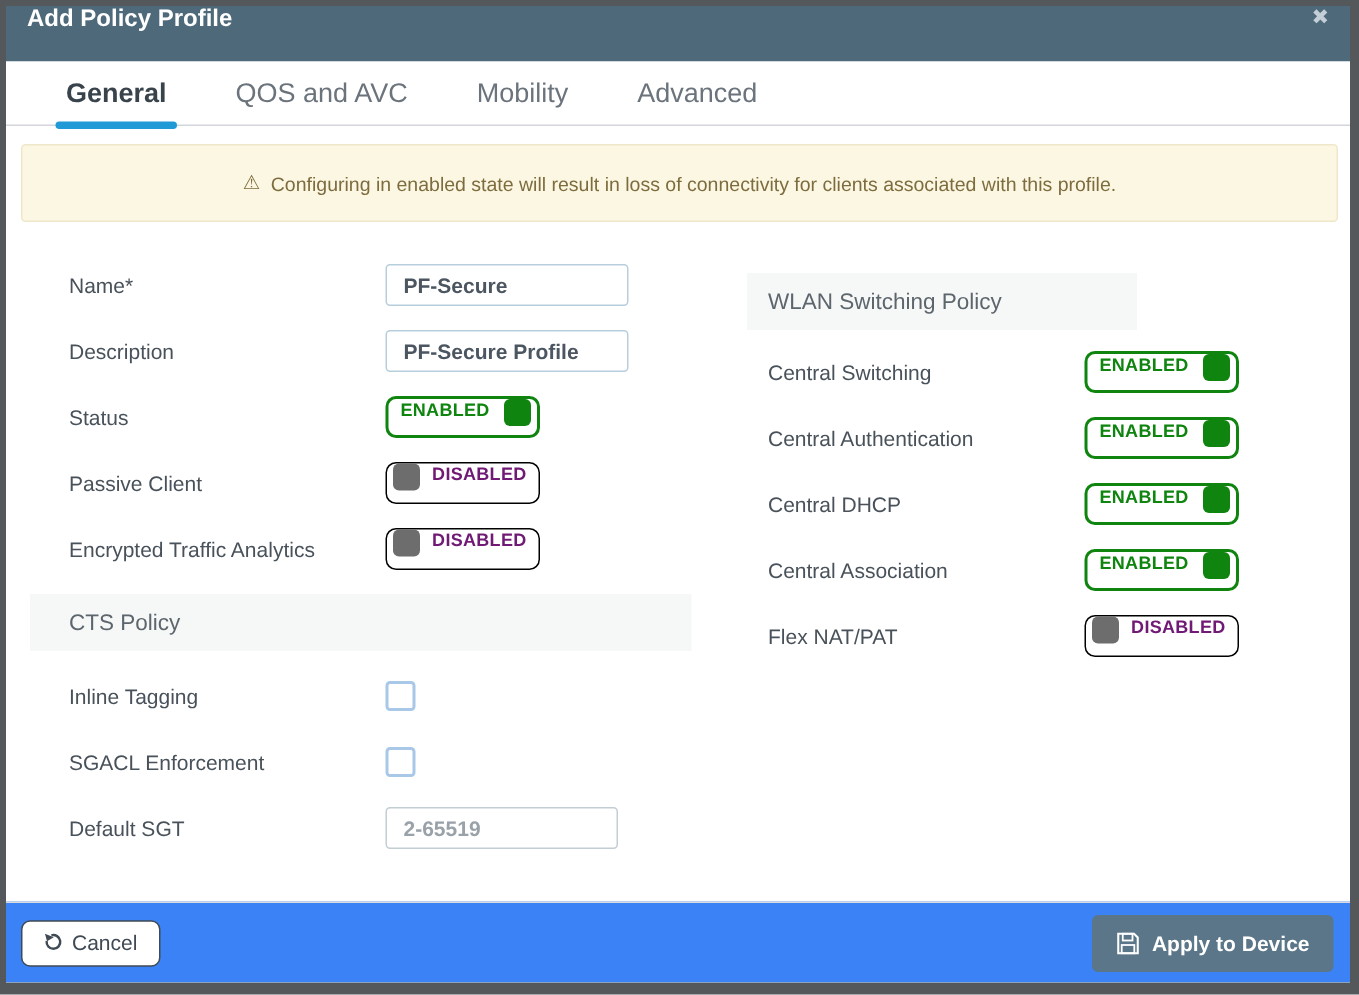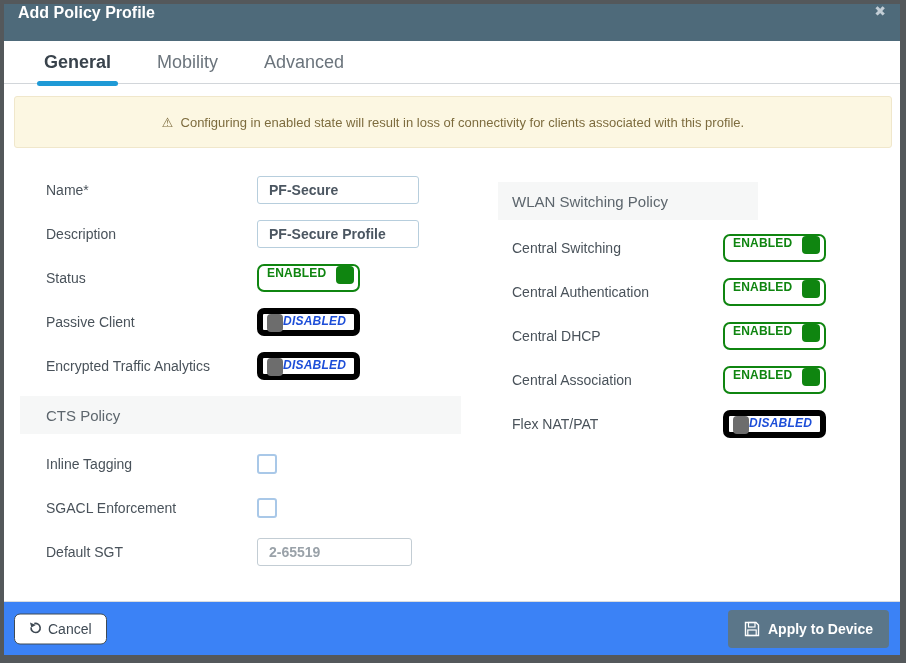--- a/index.html
+++ b/index.html
@@ -58,21 +58,21 @@
   .tinput.w1 { width:162px; }
   .tinput.w2 { width:155px; border-color:#c3cdd4; }
   .tinput::placeholder { color:#9aa2a9; font-weight:bold; opacity:1; }
 
   .toggle { display:inline-flex; justify-content:space-between;
     width:103px; height:28px; border-radius:7px; background:#fff; cursor:pointer; }
   .toggle .txt { font-size:12px; font-weight:bold; letter-spacing:.2px; }
   .toggle .knob { width:18px; height:18px; border-radius:4px; }
   .toggle.on  { border:2px solid #0f8510; color:#0f8510; padding:0 4px 0 8px; }
   .toggle.on  .knob { background:#0f8510; }
-  .toggle.off { border:6px solid #000000; color:#1d4ed8; padding:0 8px 0 4px;font-style:italic; }
+  .toggle.off { border:1px solid #000000; color:#701a75; padding:0 8px 0 4px; }
   .toggle.off .knob { background:#6d6d6d; }
 
   .checkbox { width:20px; height:20px; border:2px solid #a9c8e8;
     border-radius:3px; background:#fff; cursor:pointer; }
 
   
   .mfooter { position:absolute; left:0; right:0; bottom:0; height:54px;
     background:#3b82f6; border-top:1px solid #d9dcdf; }
   .btn-cancel { position:absolute; left:10px; top:50%; transform:translateY(-50%);
     display:flex; align-items:center; gap:6px; background:#fff;
@@ -89,20 +89,21 @@
 
 <div class="modal">
 
   <div class="mheader">
     <span class="mtitle">Add Policy Profile</span>
     <span class="mclose">✖</span>
   </div>
 
   <div class="tabbar">
     <div class="tab active">General</div>
+    <div class="tab">QOS and AVC</div>
     <div class="tab">Mobility</div>
     <div class="tab">Advanced</div>
   </div>
 
   <div class="banner">
     <span class="warn-ico">⚠</span>
     <span>Configuring in enabled state will result in loss of connectivity for clients associated with this profile.</span>
   </div>
 
   <div class="col-left">

